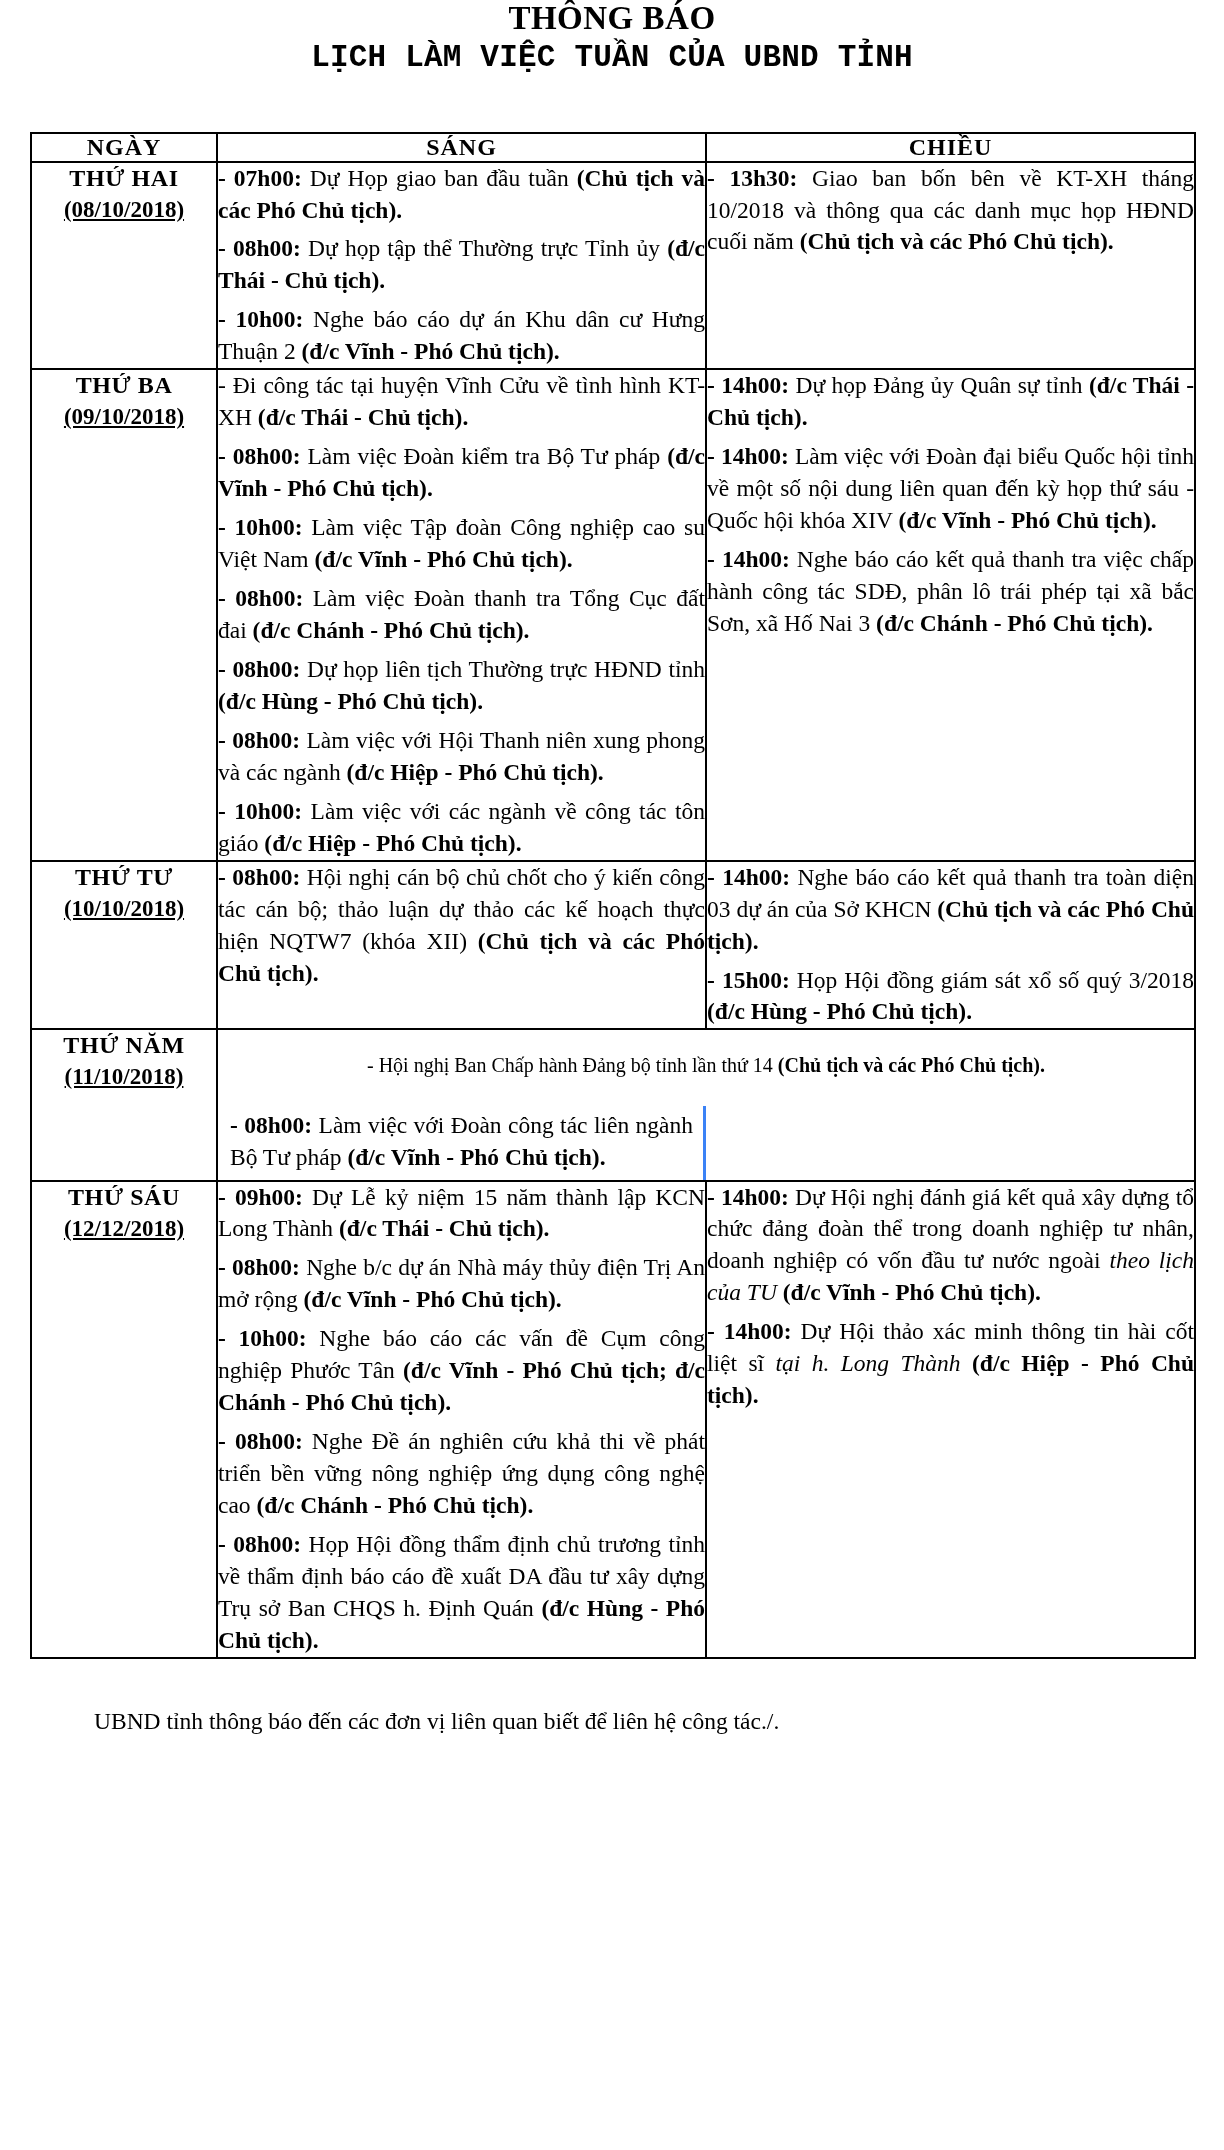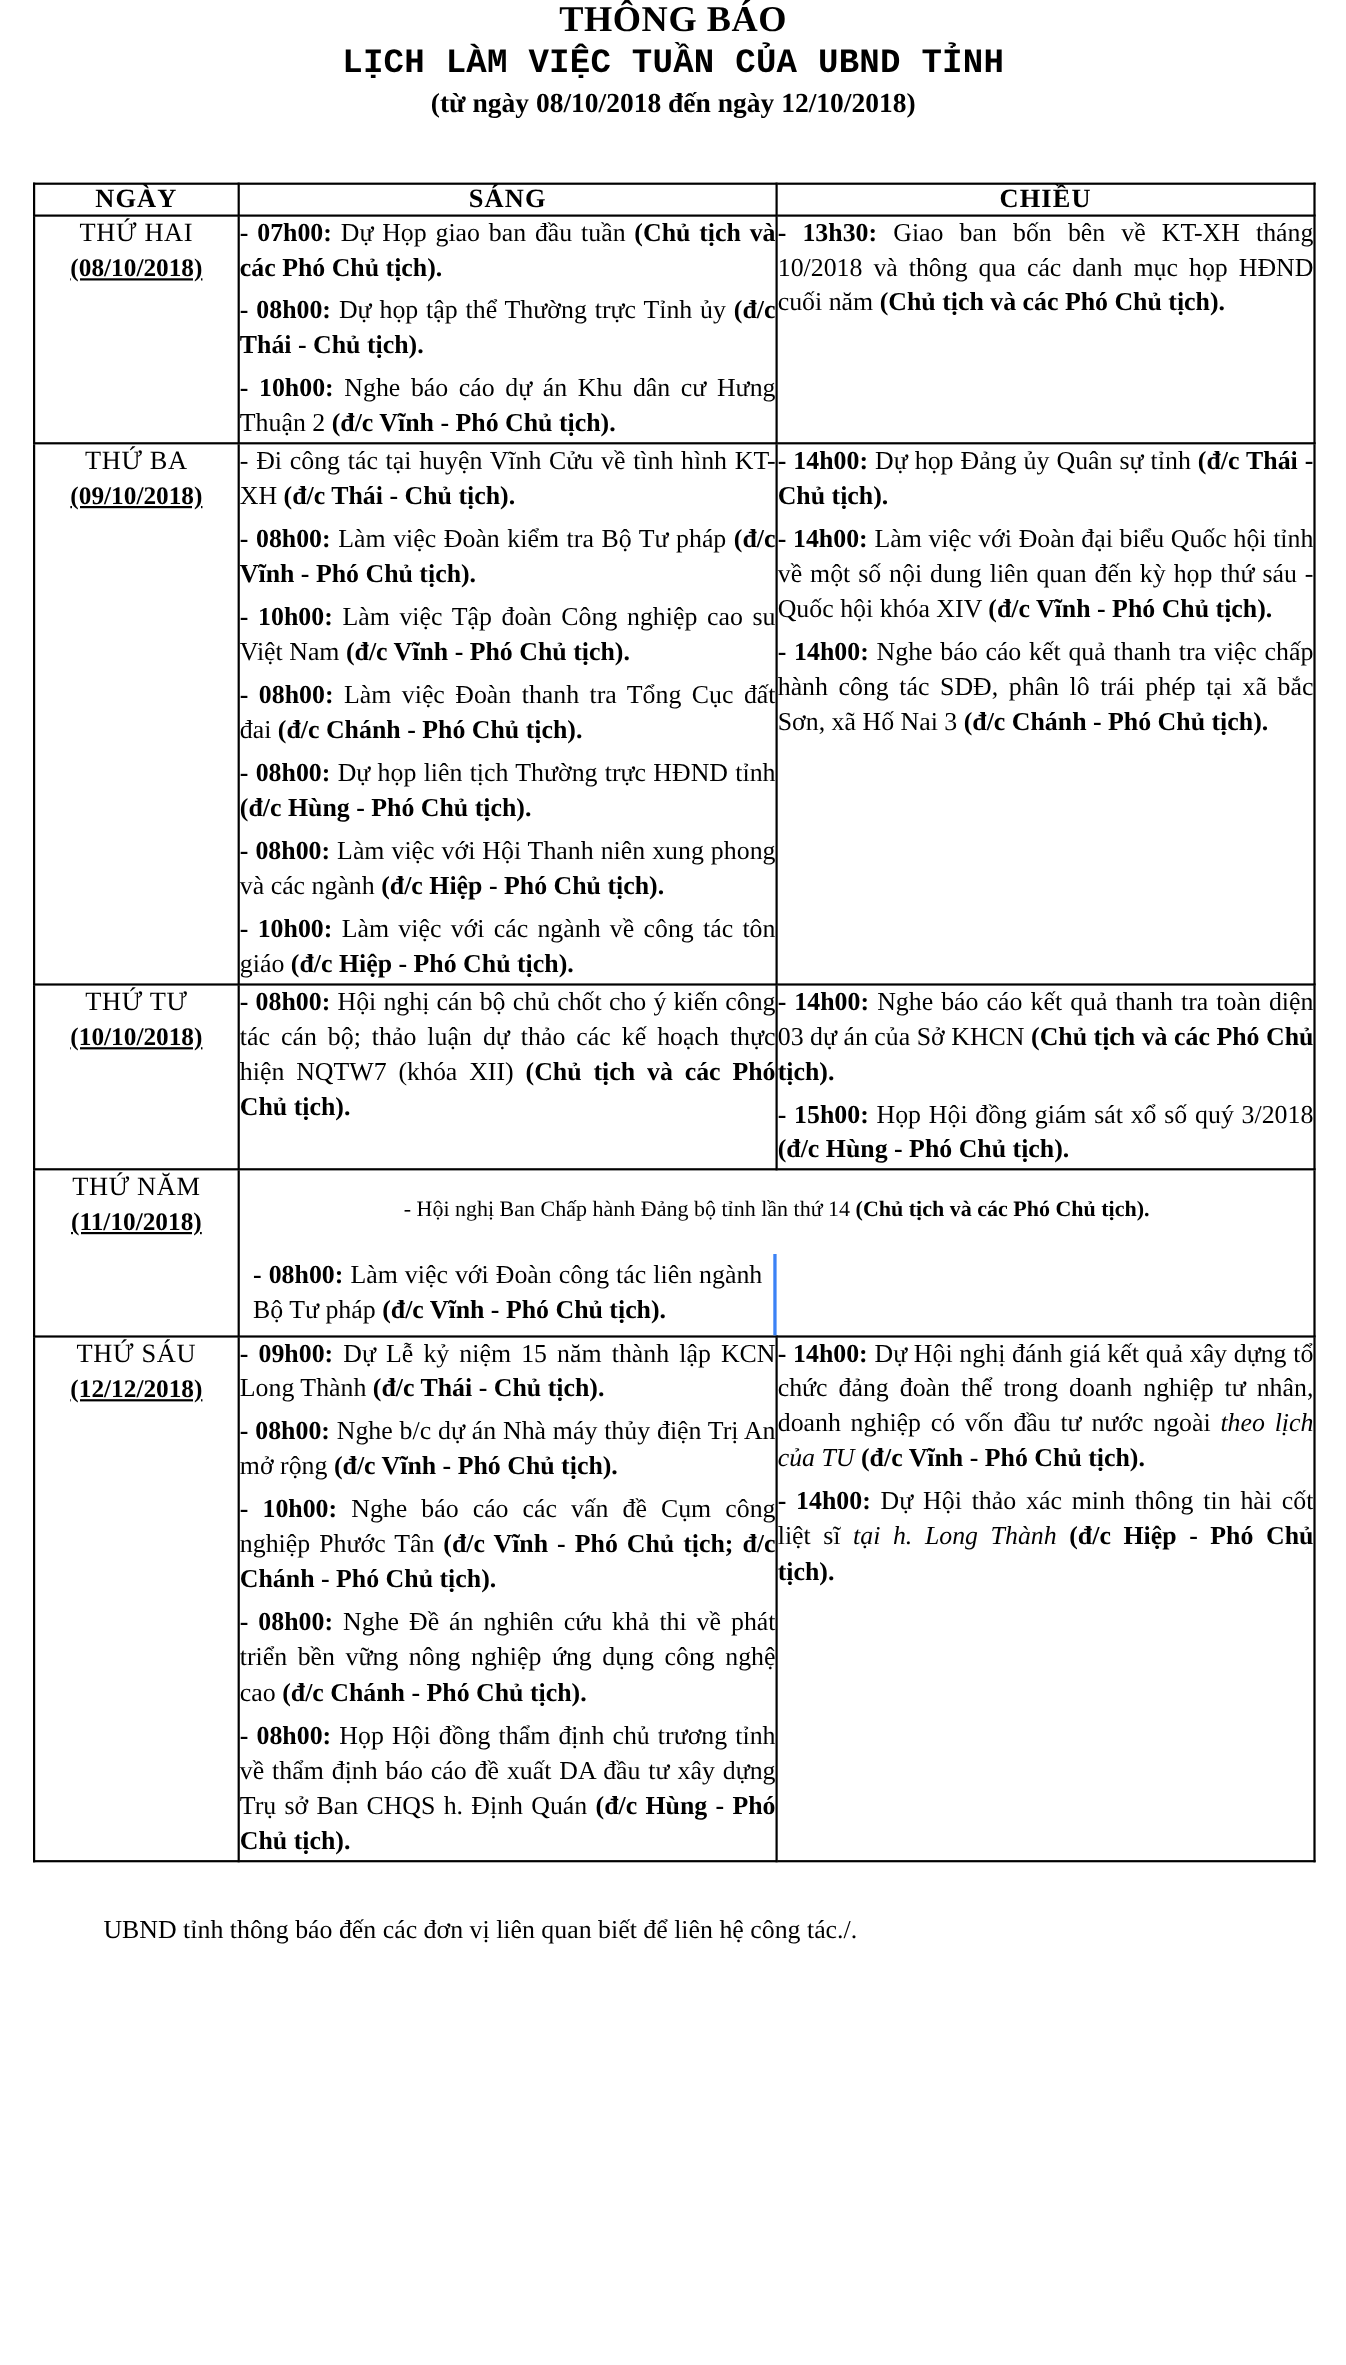--- a/index.html
+++ b/index.html
@@ -82,21 +82,21 @@
   }
 
   
   td.day-cell {
     text-align: center;
     vertical-align: middle;
     padding: 6px 4px;
   }
   .day-name {
     font-size: 24px;
-    font-weight: normal;
+    font-weight: bold;
     letter-spacing: 0.6px;
     display: block;
     line-height: 1.25;
   }
   .day-date {
     font-size: 23px;
     font-weight: bold;
     display: block;
     line-height: 1.3;
     margin-top: 2px;
@@ -156,21 +156,20 @@
   }
 </style>
 </head>
 <body>
 
 <div class="page">
 
   <div class="doc-header">
     <div class="title-main">THÔNG BÁO</div>
     <div class="title-sub">LỊCH LÀM VIỆC TUẦN CỦA UBND TỈNH</div>
-    <div class="title-dates">(từ ngày 08/10/2018 đến ngày 12/10/2018)</div>
   </div>
 
   <div class="table-wrap">
     <table class="schedule">
       <colgroup>
         <col class="col-day">
         <col class="col-morn">
         <col class="col-after">
       </colgroup>
       <thead>

